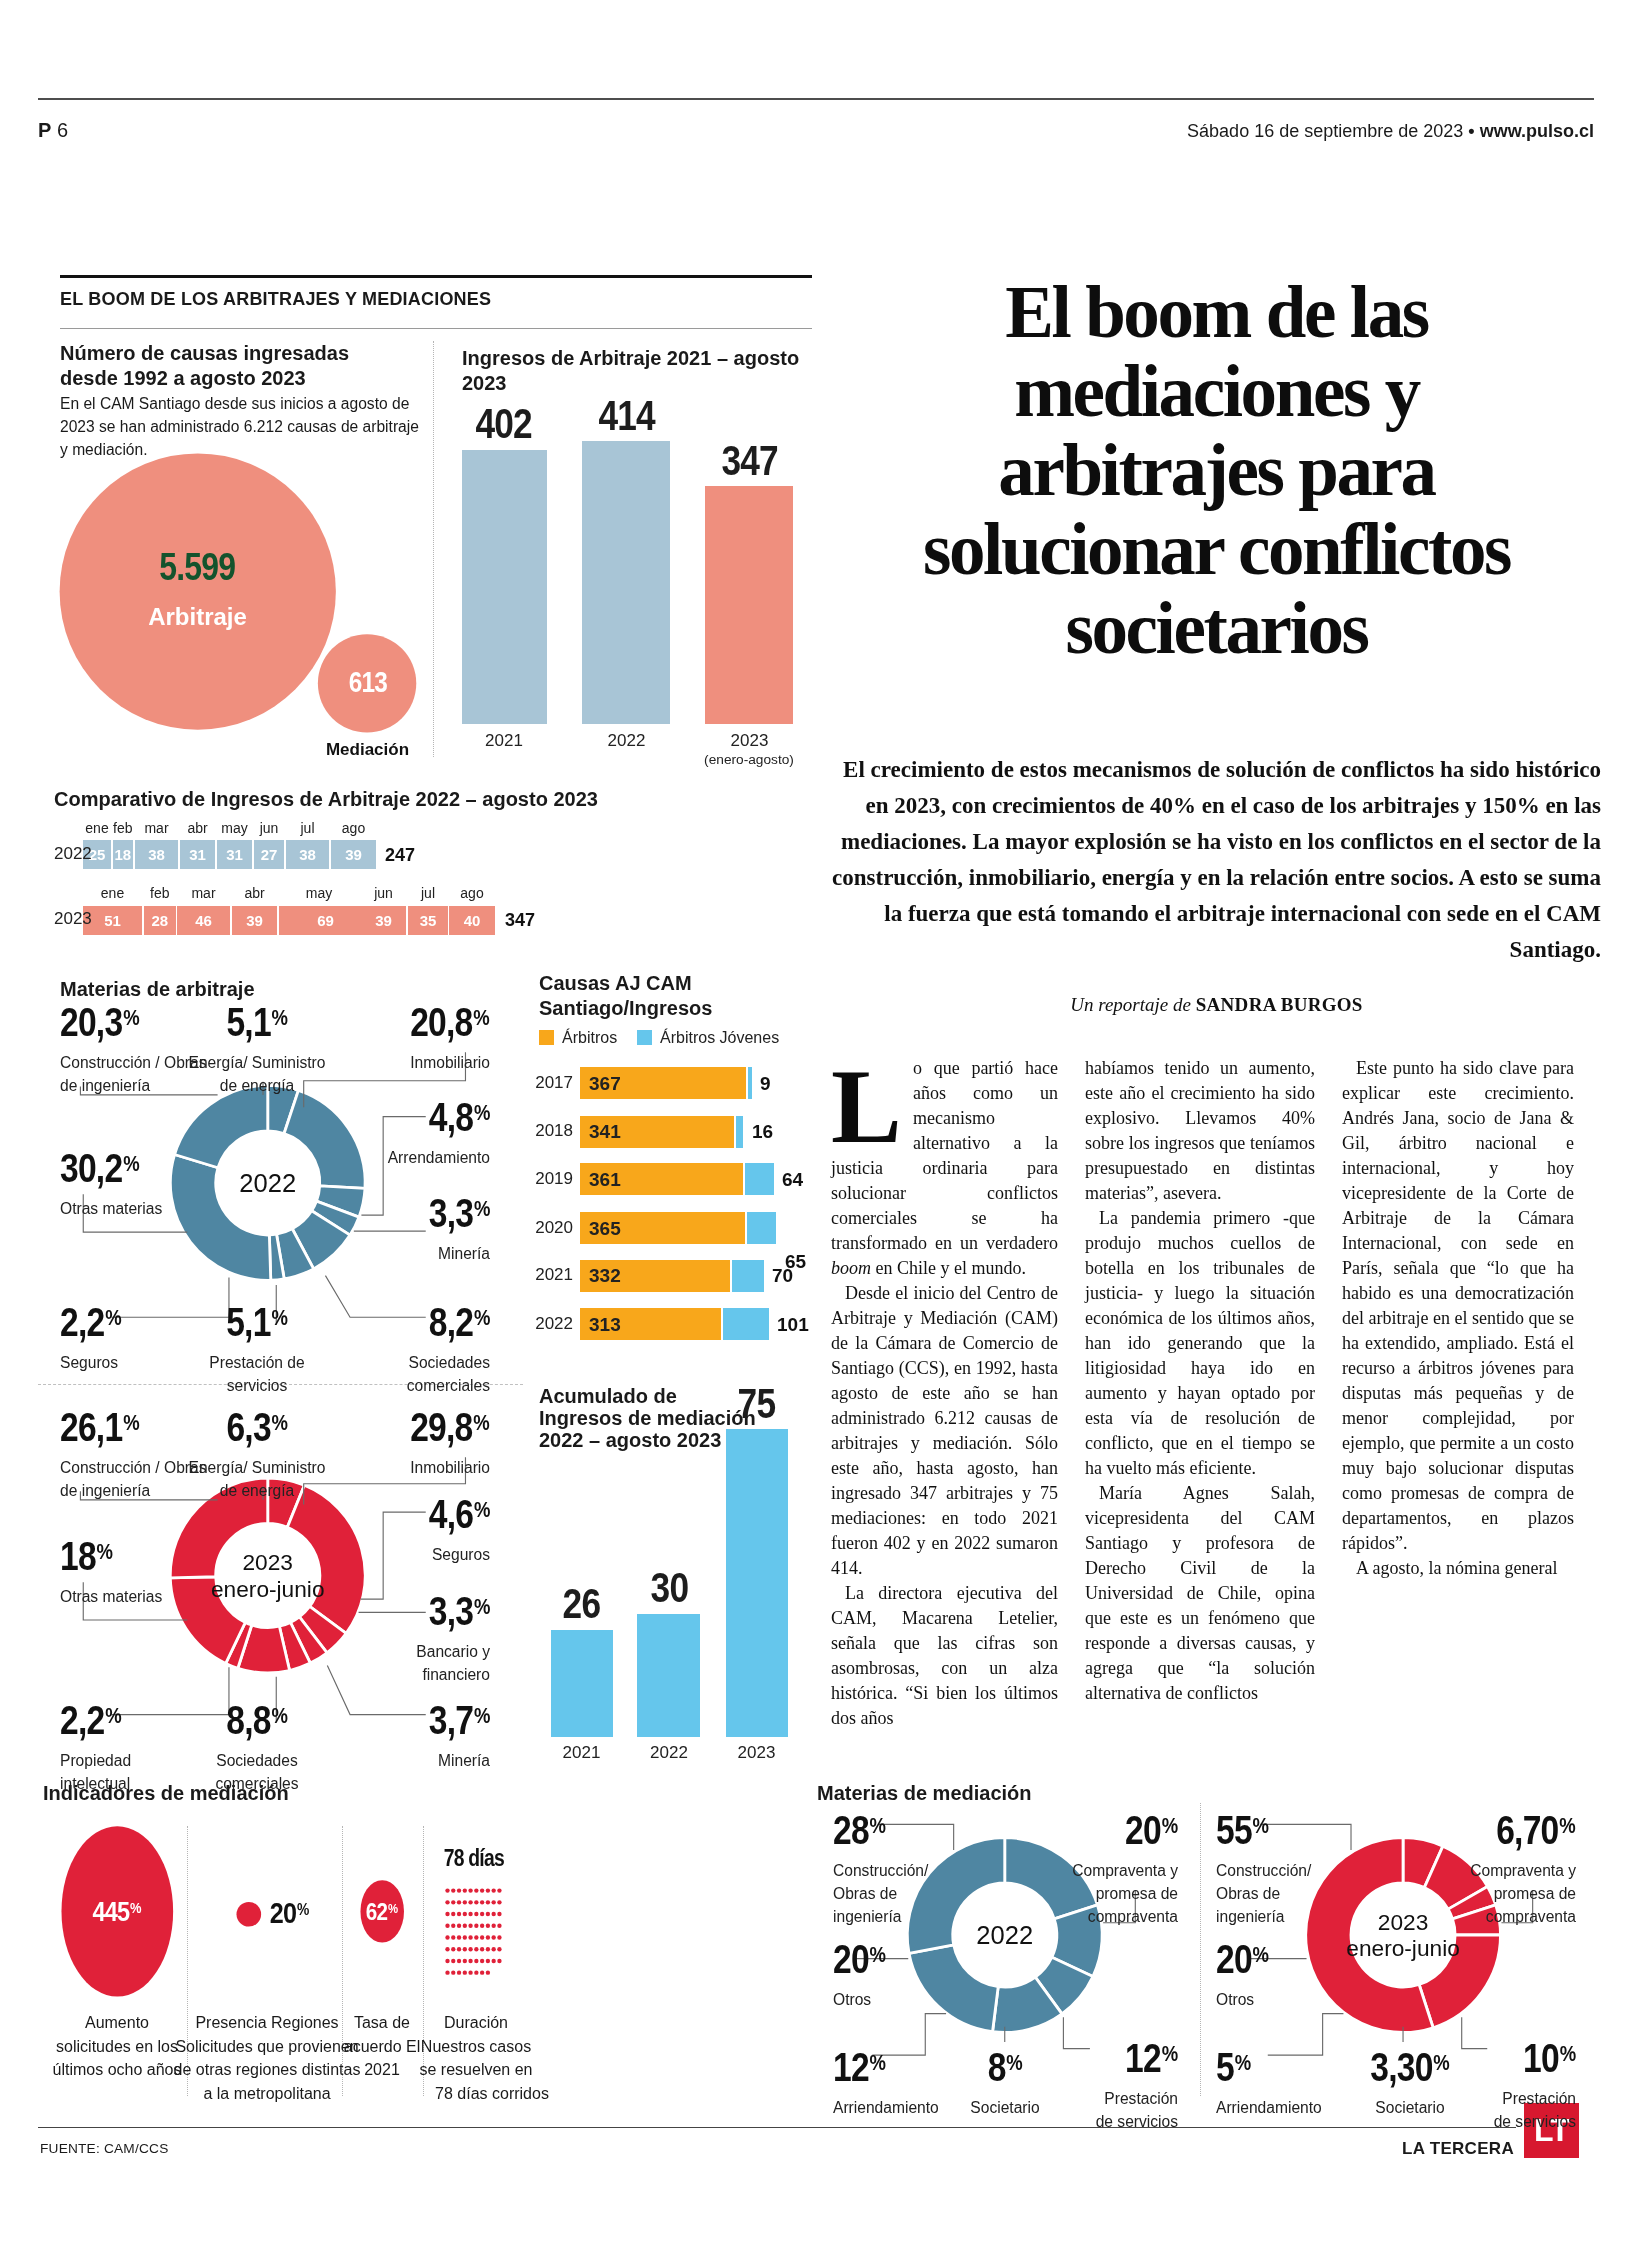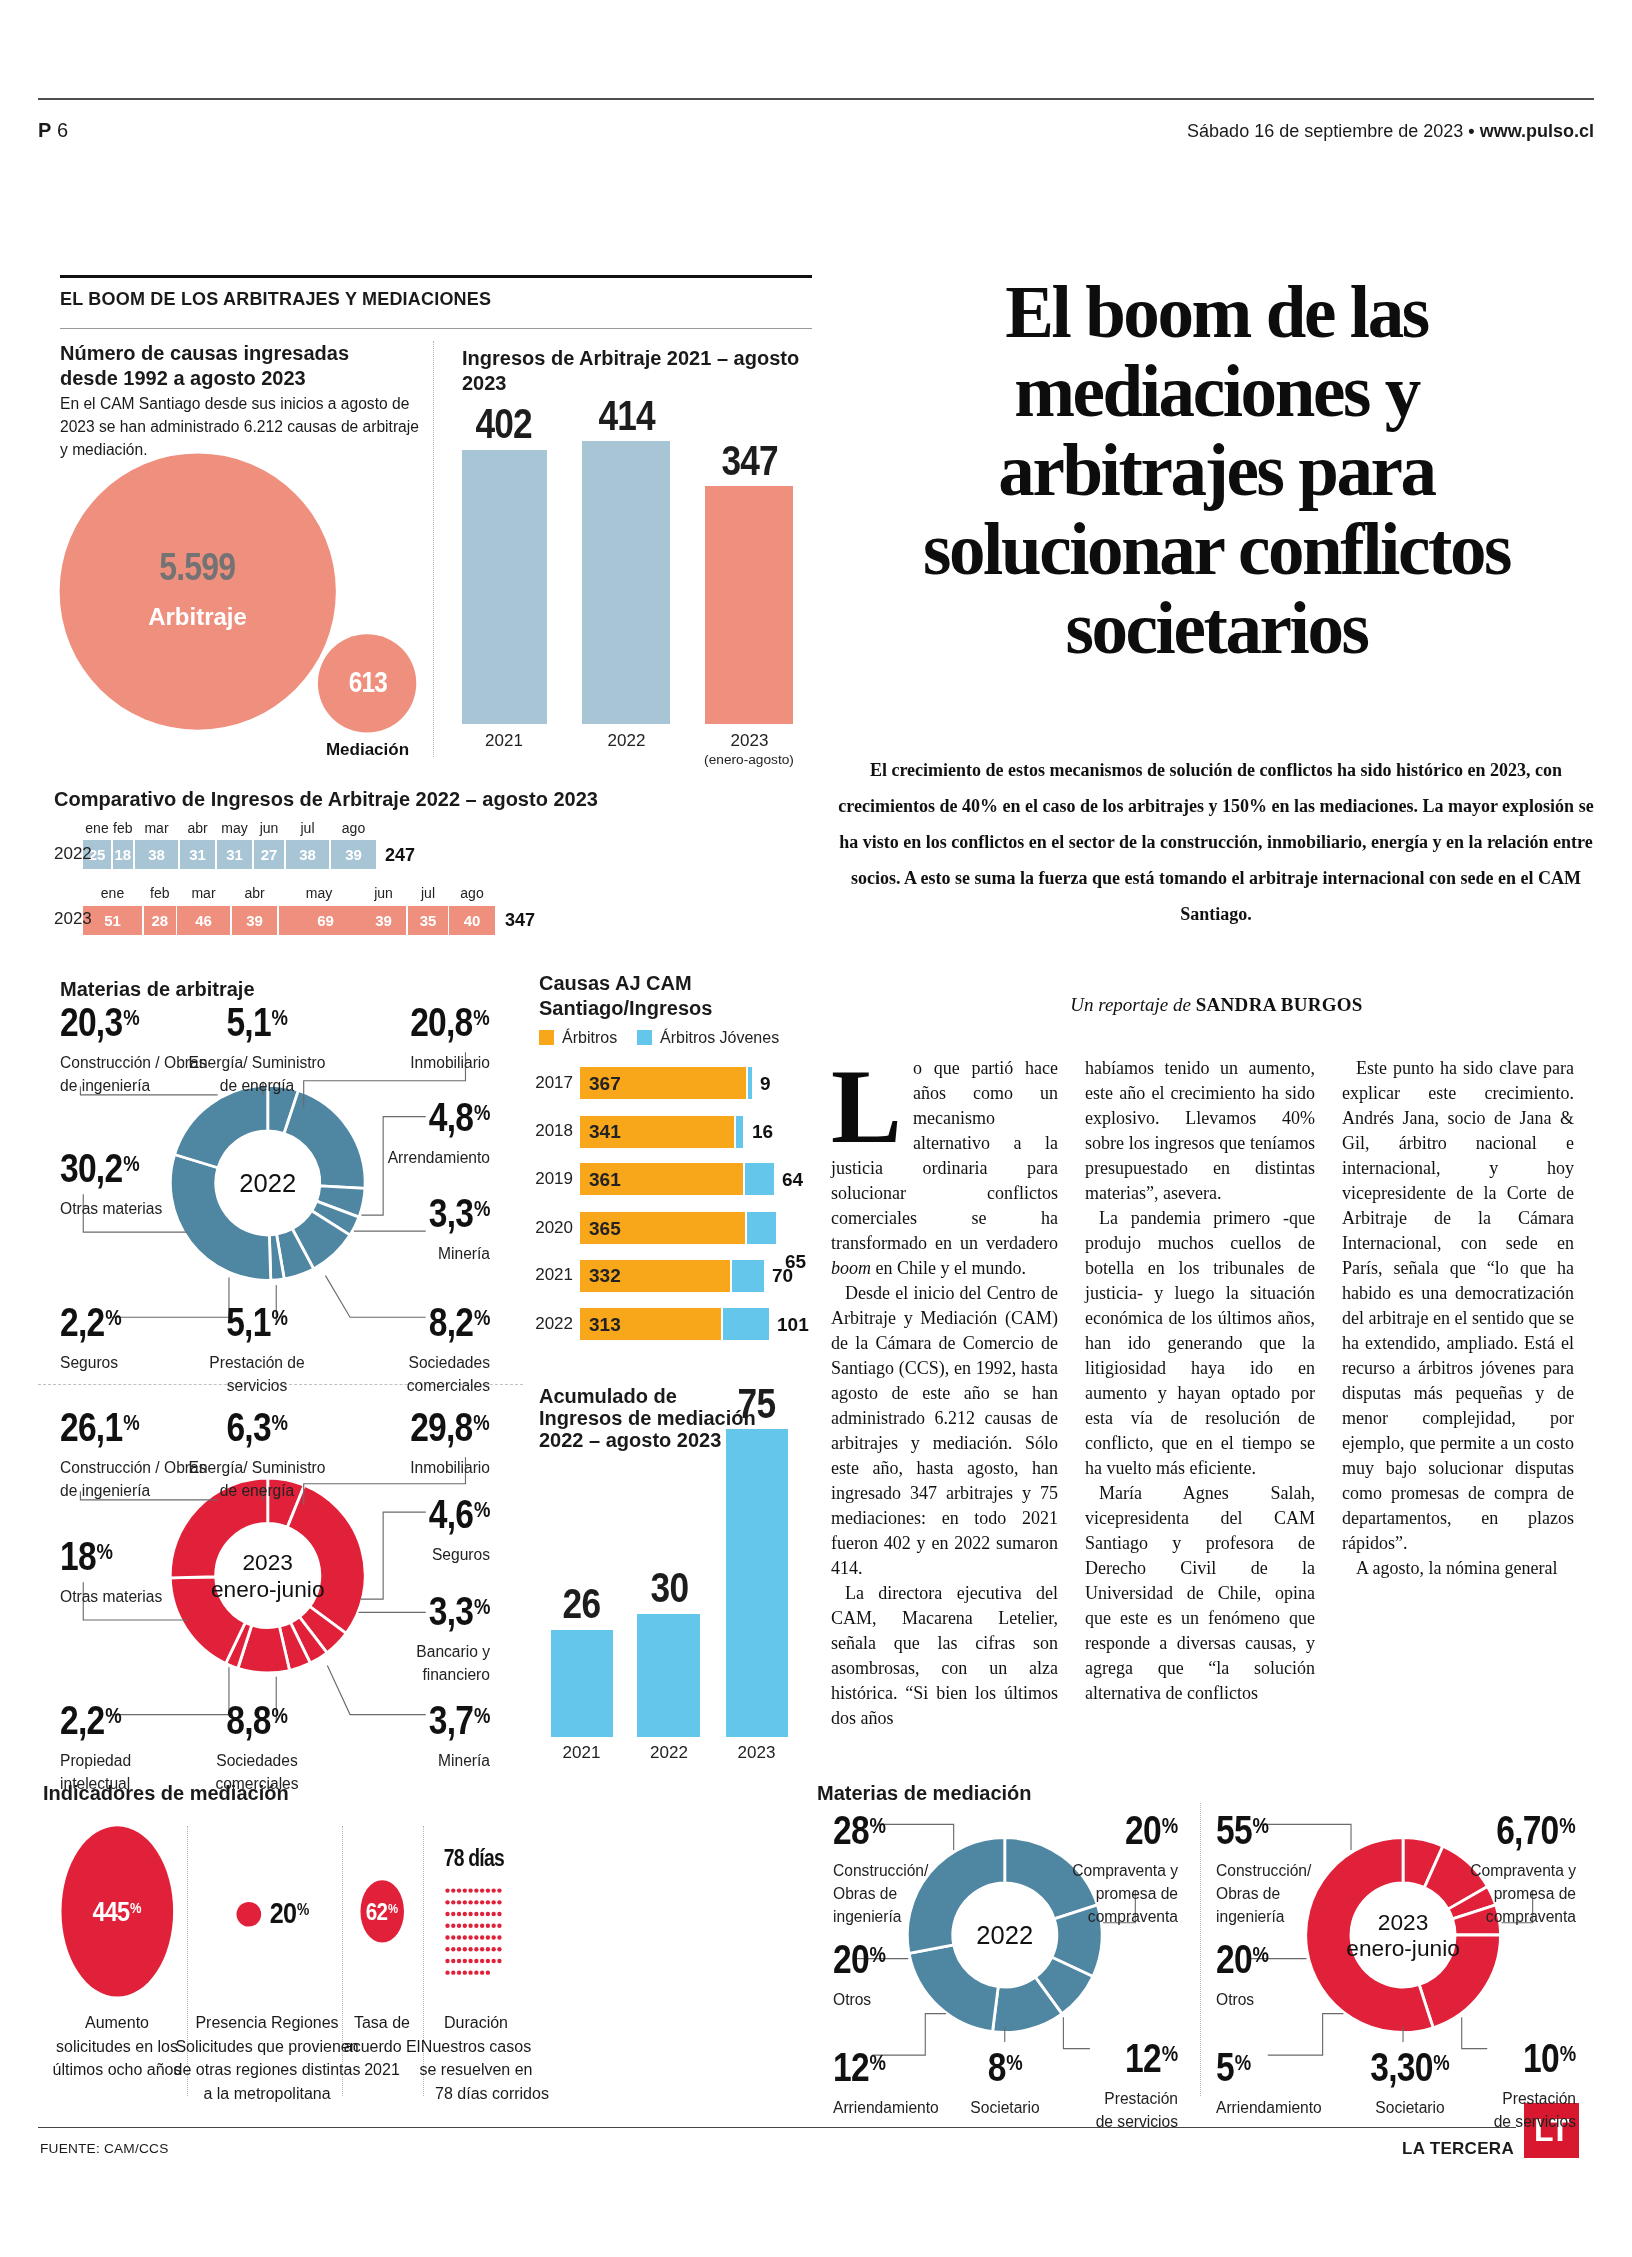--- a/index.html
+++ b/index.html
@@ -50,22 +50,22 @@
   .cz-aval{position:absolute;z-index:3;font-weight:bold;font-size:19px;color:#222;}
   .cz-jval{position:absolute;z-index:3;font-weight:bold;font-size:19px;color:#111;}
   .legend-sw{position:absolute;z-index:3;width:15px;height:15px;}
   .legend-tx{position:absolute;z-index:3;font-size:16px;color:#222;}
   
   .ind-label{position:absolute;z-index:3;font-size:16px;line-height:24px;text-align:center;transform:translateX(-50%);}
   .ind-val{position:absolute;z-index:4;font-weight:bold;color:#fff;transform:translate(-50%,-50%);text-align:center;}
   
   .headline{left:833px;width:767px;top:273px;text-align:center;font-weight:bold;
             font-size:73px;line-height:79px;letter-spacing:-2.4px;color:#0d0d0d;}
-  .lead{left:831px;width:770px;top:752px;text-align:center;font-weight:bold;
-        font-size:18px;line-height:36px;color:#111;}
+  .lead{left:831px;width:770px;top:752px;text-align:right;font-weight:bold;
+        font-size:23px;line-height:36px;color:#111;}
   .byline{left:833px;width:767px;top:994px;text-align:center;font-size:19px;color:#111;}
   .byline i{font-style:italic;}
   .byline b{font-weight:bold;letter-spacing:0.3px;}
   .bodycol{position:absolute;top:1056px;font-size:18px;line-height:25px;text-align:justify;color:#111;}
   .bodycol p{margin:0;text-indent:14px;}
   .bodycol p.first{text-indent:0;}
   .dropcap{float:left;font-size:106px;line-height:85px;font-weight:bold;margin:7.6px 11.4px 0 0;color:#0b0b0b;}
   svg{display:block;}
   .z1{z-index:1;}
 </style>
@@ -291,21 +291,21 @@
       <circle cx="479.1" cy="2084.8" r="2.3" fill="#E02139"></circle>
       <circle cx="485.2" cy="2084.8" r="2.3" fill="#E02139"></circle>
       <circle cx="491.3" cy="2084.8" r="2.3" fill="#E02139"></circle>
       <circle cx="497.4" cy="2084.8" r="2.3" fill="#E02139"></circle>
       <circle cx="503.5" cy="2084.8" r="2.3" fill="#E02139"></circle>
       <circle cx="509.6" cy="2084.8" r="2.3" fill="#E02139"></circle>
       <circle cx="515.7" cy="2084.8" r="2.3" fill="#E02139"></circle>
     </svg>
 
   <div id="fx-layer">
-      <div style="position:absolute;left:65px;top:546px;width:265px;text-align:center;color:#737373;font-weight:bold;font-size:38px;z-index:3;"><span class="sq">5.599</span></div>
+      <div style="position:absolute;left:65px;top:546px;width:265px;text-align:center;color:#14532d;font-weight:bold;font-size:38px;z-index:3;"><span class="sq">5.599</span></div>
       <div style="position:absolute;left:65px;top:603px;width:265px;text-align:center;color:#fff;font-weight:bold;font-size:24px;z-index:3;">Arbitraje</div>
       <div style="position:absolute;left:273px;top:666px;width:189px;text-align:center;color:#fff;font-weight:bold;font-size:29px;z-index:3;"><span class="sq">613</span></div>
       <div style="position:absolute;left:273px;top:740px;width:189px;text-align:center;color:#111;font-weight:bold;font-size:17px;z-index:3;">Mediación</div>
       <div class="vbar" style="left:462px;top:450px;width:85px;height:274px;background:#A8C5D6;"></div>
       <div class="bar-val" style="left:433px;top:400px;width:142px;"><span class="sq">402</span></div>
       <div class="bar-cat" style="left:433px;top:731px;width:142px;">2021</div>
       <div class="vbar" style="left:582px;top:441px;width:88px;height:283px;background:#A8C5D6;"></div>
       <div class="bar-val" style="left:554px;top:392px;width:145px;"><span class="sq">414</span></div>
       <div class="bar-cat" style="left:554px;top:731px;width:145px;">2022</div>
       <div class="vbar" style="left:705px;top:486px;width:88px;height:238px;background:#EF8F7E;"></div>

